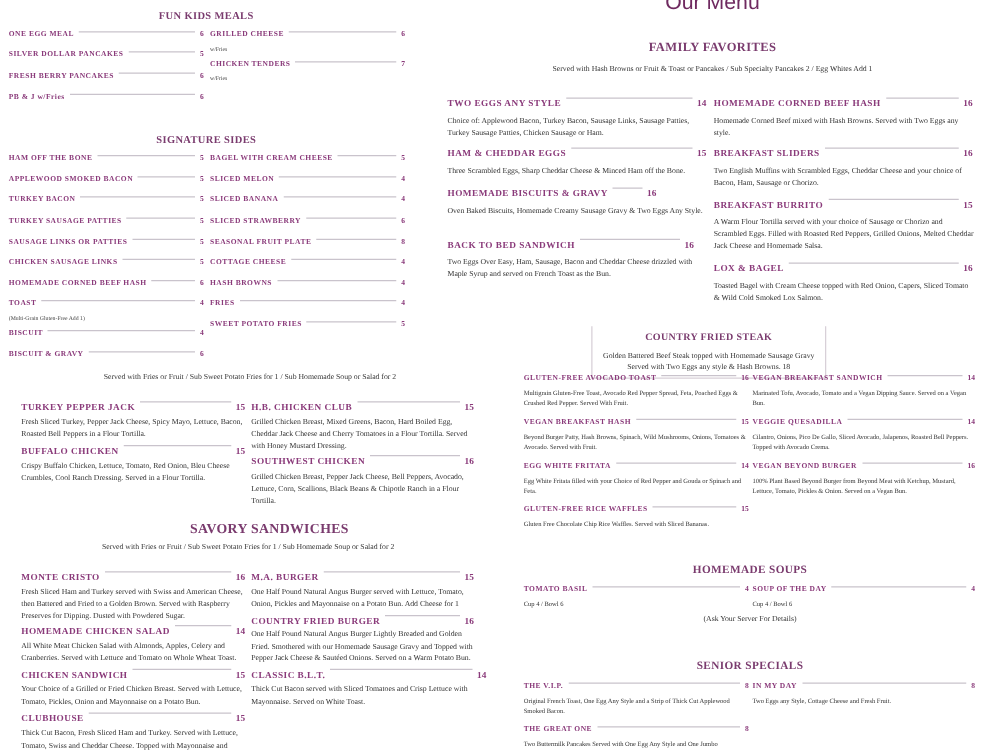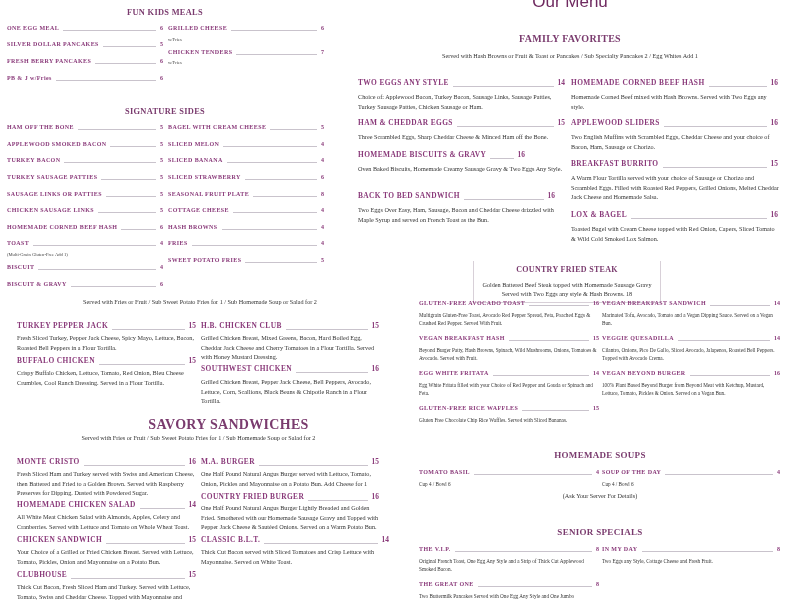--- a/index.html
+++ b/index.html
@@ -1,21 +1,21 @@
 <!DOCTYPE html>
 <html><head>
 <meta charset="utf-8">
 <style>
   * { box-sizing: border-box; margin: 0; padding: 0; }
   html, body { width: 800px; height: 600px; overflow: hidden; background: #ffffff; }
   body { position: relative; font-family: "Liberation Serif", serif; color: #333; }
   .sec-title { position: absolute; font-family: "Liberation Serif", serif; font-weight: bold; color: #7a3b6e; text-align: center; letter-spacing: 0.3px; }
   .sec-note { position: absolute; font-size: 6.2px; color: #333; text-align: center; }
 
-  .item-row { position: absolute; display: flex; align-items: flex-end; }
+  .item-row { position: absolute; display: flex; align-items: flex-start; }
   .item-name { font-weight: bold; color: #8a3a7a; white-space: nowrap; letter-spacing: 0.4px; }
   .leader { flex: 1; height: 1px; background: #c9c3cc; margin: 0 4px; }
   .item-price { color: #8a3a7a; font-weight: bold; white-space: nowrap; }
   .item-desc { position: absolute; font-size: 6.2px; line-height: 1.55; color: #333; }
 
   .small .item-name { font-size: 6px; }
   .small .item-price { font-size: 6px; }
   .big .item-name { font-size: 7.4px; }
   .big .item-price { font-size: 7.4px; }
 
@@ -193,21 +193,21 @@
     </div>
   <div class="item-desc" style="left:201px;top:333px;width:178px;">Grilled Chicken Breast, Mixed Greens, Bacon, Hard Boiled Egg, Cheddar Jack Cheese and Cherry Tomatoes in a Flour Tortilla. Served with Honey Mustard Dressing.</div>
   <div class="item-row" style="left:201px;top:364px;width:178px;">
       <span class="item-name">SOUTHWEST CHICKEN</span>
       <span class="leader"></span>
       <span class="item-price">16</span>
     </div>
   <div class="item-desc" style="left:201px;top:377px;width:178px;">Grilled Chicken Breast, Pepper Jack Cheese, Bell Peppers, Avocado, Lettuce, Corn, Scallions, Black Beans &amp; Chipotle Ranch in a Flour Tortilla.</div>
 </div>
 
-<div class="sec-title" style="left:13px;top:417px;width:397px;font-size:14px;padding-left:34px;">SAVORY SANDWICHES</div>
+<div class="sec-title" style="left:0;top:417px;width:397px;font-size:11px;padding-left:34px;">SAVORY SANDWICHES</div>
 <div class="sec-note" style="left:0;top:434px;width:397px;">Served with Fries or Fruit / Sub Sweet Potato Fries for 1 / Sub Homemade Soup or Salad for 2</div>
 
 <div class="big">
   <div class="item-row" style="left:17px;top:457px;width:179px;">
       <span class="item-name">MONTE CRISTO</span>
       <span class="leader"></span>
       <span class="item-price">16</span>
     </div>
   <div class="item-desc" style="left:17px;top:469px;width:180px;">Fresh Sliced Ham and Turkey served with Swiss and American Cheese, then Battered and Fried to a Golden Brown. Served with Raspberry Preserves for Dipping. Dusted with Powdered Sugar.</div>
   <div class="item-row" style="left:17px;top:500px;width:179px;">
@@ -278,21 +278,21 @@
     </div>
   <div class="item-desc" style="left:358px;top:205px;width:208px;">Two Eggs Over Easy, Ham, Sausage, Bacon and Cheddar Cheese drizzled with Maple Syrup and served on French Toast as the Bun.</div>
 
   <div class="item-row" style="left:571px;top:78px;width:207px;">
       <span class="item-name">HOMEMADE CORNED BEEF HASH</span>
       <span class="leader"></span>
       <span class="item-price">16</span>
     </div>
   <div class="item-desc" style="left:571px;top:92px;width:208px;">Homemade Corned Beef mixed with Hash Browns. Served with Two Eggs any style.</div>
   <div class="item-row" style="left:571px;top:118px;width:207px;">
-      <span class="item-name">APPLEWOOD SLIDERS</span>
+      <span class="item-name">BREAKFAST SLIDERS</span>
       <span class="leader"></span>
       <span class="item-price">16</span>
     </div>
   <div class="item-desc" style="left:571px;top:132px;width:208px;">Two English Muffins with Scrambled Eggs, Cheddar Cheese and your choice of Bacon, Ham, Sausage or Chorizo.</div>
   <div class="item-row" style="left:571px;top:159px;width:207px;">
       <span class="item-name">BREAKFAST BURRITO</span>
       <span class="leader"></span>
       <span class="item-price">15</span>
     </div>
   <div class="item-desc" style="left:571px;top:173px;width:208px;">A Warm Flour Tortilla served with your choice of Sausage or Chorizo and Scrambled Eggs. Filled with Roasted Red Peppers, Grilled Onions, Melted Cheddar Jack Cheese and Homemade Salsa.</div>

